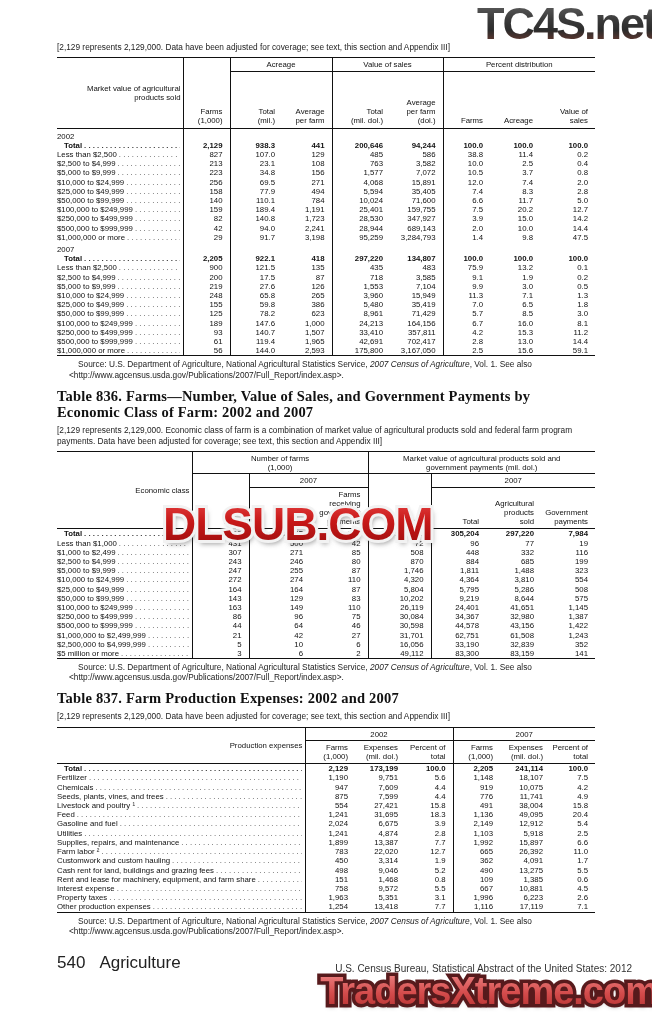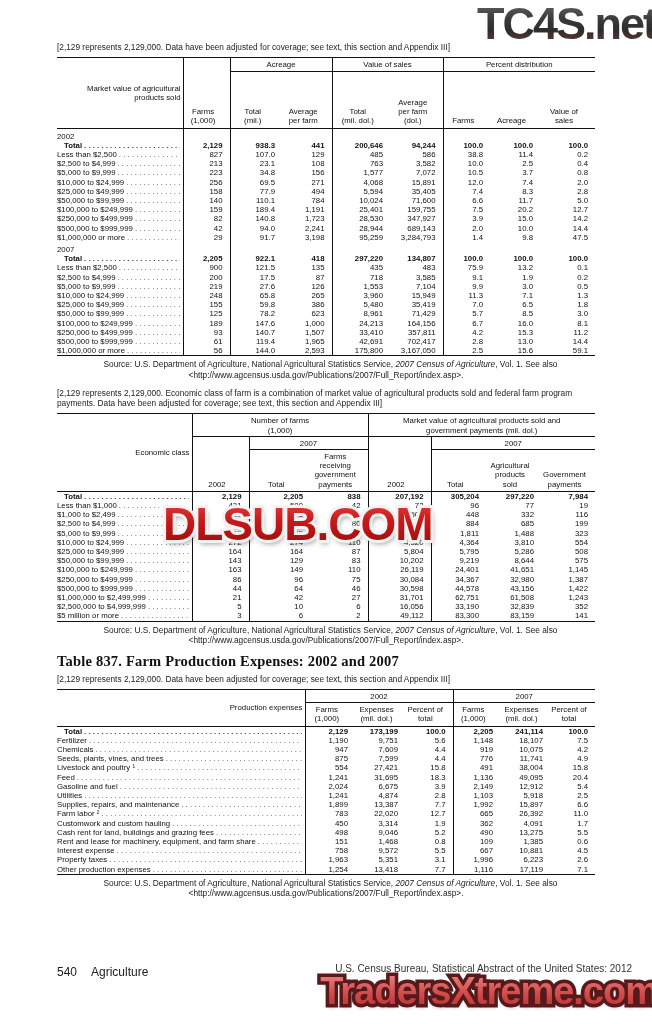--- a/index.html
+++ b/index.html
@@ -11,39 +11,39 @@
          line-height:1.16;margin:0 0 4px 0;white-space:pre-line;letter-spacing:.2px;color:#111;}
   p.note{font-size:8.3px;line-height:1.25;margin:0 0 5px 0;color:#222;}
 
   table{border-collapse:collapse;table-layout:fixed;width:538px;
         border-top:1.4px solid #111;border-bottom:1.2px solid #111;margin:0;}
   th,td{padding:0;font-weight:normal;font-size:7.8px;line-height:9.2px;vertical-align:bottom;
         font-family:"Liberation Sans",sans-serif;color:#111;}
   th.stub{text-align:right;vertical-align:middle;white-space:pre-line;padding:1px 2px;}
   th.grp{text-align:center;vertical-align:bottom;border-bottom:1px solid #111;
          padding:2px 2px 1px 2px;white-space:pre-line;}
-  th.col{vertical-align:bottom;padding:2px 7px 2px 0;white-space:pre-line;}
+  th.col{text-align:right;vertical-align:bottom;padding:2px 7px 2px 0;white-space:pre-line;}
   .bl{border-left:1px solid #111;}
   .hb{border-bottom:1px solid #111;}
   #t835 tr.colrow th{height:52px;}
   td.num{text-align:right;padding-right:7px;white-space:nowrap;overflow:hidden;}
   td.lbl{overflow:hidden;}
   td.lbl .labwrap{display:flex;align-items:baseline;overflow:hidden;}
   .labwrap .t{white-space:nowrap;}
   .leader{flex:1 1 auto;overflow:hidden;white-space:nowrap;color:#333;margin:0 3px 0 2px;}
   .leader::before{content:". . . . . . . . . . . . . . . . . . . . . . . . . . . . . . . . . . . . . . . . . . . . . . . . . . . . . . . . . . . . . . . . . . . . . . . . ";}
   tr.total td{font-weight:bold;}
   tr.total .labwrap{padding-left:7px;}
   tr.section td{padding-top:3px;}
 
-  p.source{font-size:8.3px;line-height:1.22;margin:3px 0 8px 0;text-indent:9px;color:#222;text-align:center;}
+  p.source{font-size:8.3px;line-height:1.22;margin:3px 0 8px 12px;text-indent:9px;color:#222;}
   p.source i{font-style:italic;}
   p.footnote{font-size:7.9px;line-height:1.2;margin:4px 0 0 0;text-indent:9px;color:#222;}
 
-  .page-footer{position:absolute;left:57px;top:953px;font-size:12px;color:#222;margin-top:12px;}
+  .page-footer{position:absolute;left:57px;top:953px;font-size:17px;color:#222;}
   .page-footer .pgnum{margin-right:14px;}
   .census-line{position:absolute;right:20px;top:963px;font-size:10px;color:#333;}
 
   .wm{position:absolute;font-family:"Liberation Sans",sans-serif;font-weight:bold;
       pointer-events:none;white-space:nowrap;}
   .wm-top{top:-2px;right:-4px;font-size:45px;letter-spacing:-2px;
       background:linear-gradient(180deg,#6a6a6a 0%,#3a3a3a 42%,#2c2c2c 62%,#6b3a30 88%,#95574a 100%);
       -webkit-background-clip:text;background-clip:text;color:transparent;}
   .wm-stacked span.stroke{position:absolute;left:0;top:0;}
   .wm-stacked span.fill{position:relative;}
@@ -490,20 +490,22 @@
             </tr>
           </tbody>
       </table>
       <p class="source">
         <span>Source: U.S. Department of Agriculture, National Agricultural Statistics Service, </span><i>2007 Census of Agriculture</i><span>, Vol. 1. See also</span><br>
         <span>&lt;http://www.agcensus.usda.gov/Publications/2007/Full_Report/index.asp&gt;.</span>
       </p>
     </section>
 
     <section>
+      <h2 class="ttl">Table 836. Farms—Number, Value of Sales, and Government Payments by
+Economic Class of Farm: 2002 and 2007</h2>
       <p class="note">[2,129 represents 2,129,000. Economic class of farm is a combination of market value of agricultural products sold and federal farm program payments. Data have been adjusted for coverage; see text, this section and Appendix III]</p>
       <table id="t836">
         <colgroup>
           <col style="width:135px">
             <col style="width:57px">
             <col style="width:61px">
             <col style="width:58px">
           <col style="width:63px">
             <col style="width:55px">
             <col style="width:55px">

